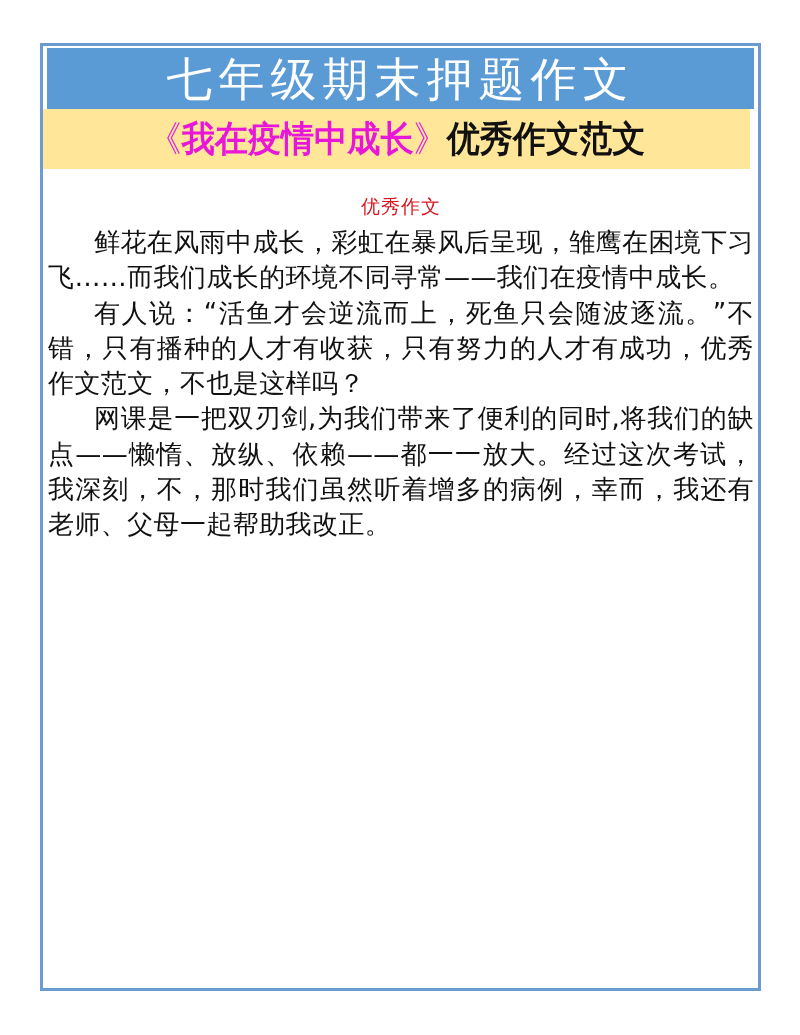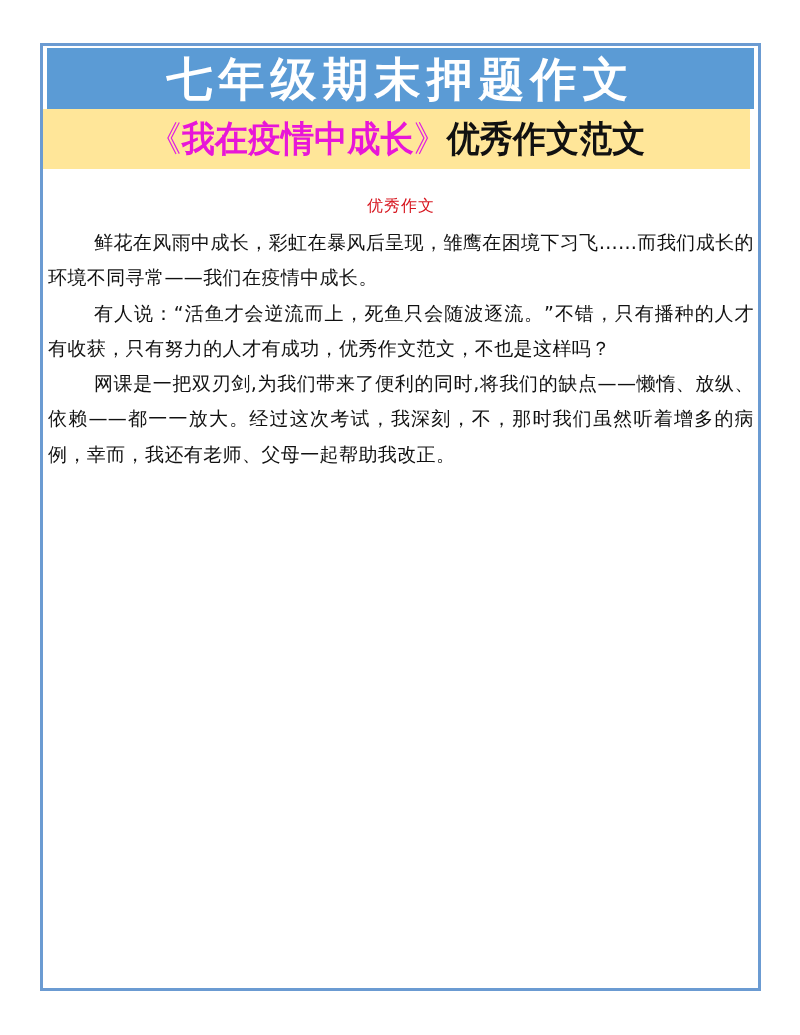--- a/index.html
+++ b/index.html
@@ -30,21 +30,21 @@
     width: 707px;
     height: 61px;
     background: #5b9bd5;
     display: flex;
     align-items: center;
     justify-content: center;
   }
   .title-main {
     color: #ffffff;
     font-size: 46px;
-    font-weight: bold;
+    font-weight: normal;
     letter-spacing: 6px;
     line-height: 1;
     white-space: nowrap;
   }
   .band-yellow {
     position: absolute;
     left: 0;
     top: 63px;
     width: 707px;
     height: 60px;
@@ -73,30 +73,30 @@
   }
   .content {
     position: absolute;
     left: 5px;
     top: 143px;
     width: 706px;
   }
   .section-heading {
     text-align: center;
     color: #d7161f;
-    font-size: 16px;
+    font-size: 19px;
     line-height: 34px;
     height: 34px;
     margin-bottom: 2px;
     letter-spacing: 1px;
   }
   .para {
     margin: 0;
     color: #111111;
-    font-size: 19px;
+    font-size: 26px;
     line-height: 35.3px;
     text-indent: 46px;
     text-align: justify;
     letter-spacing: 0.4px;
   }
 </style>
 </head>
 <body>
 
 <div class="frame">

